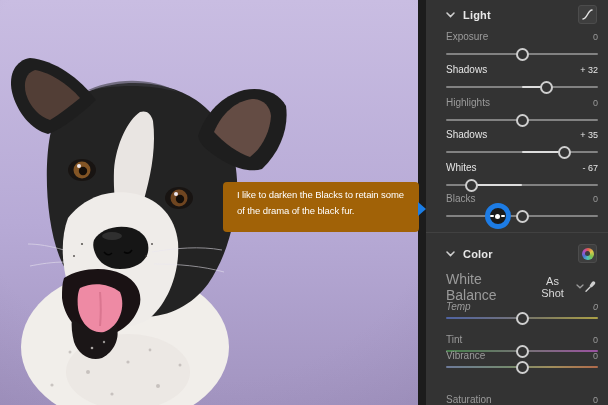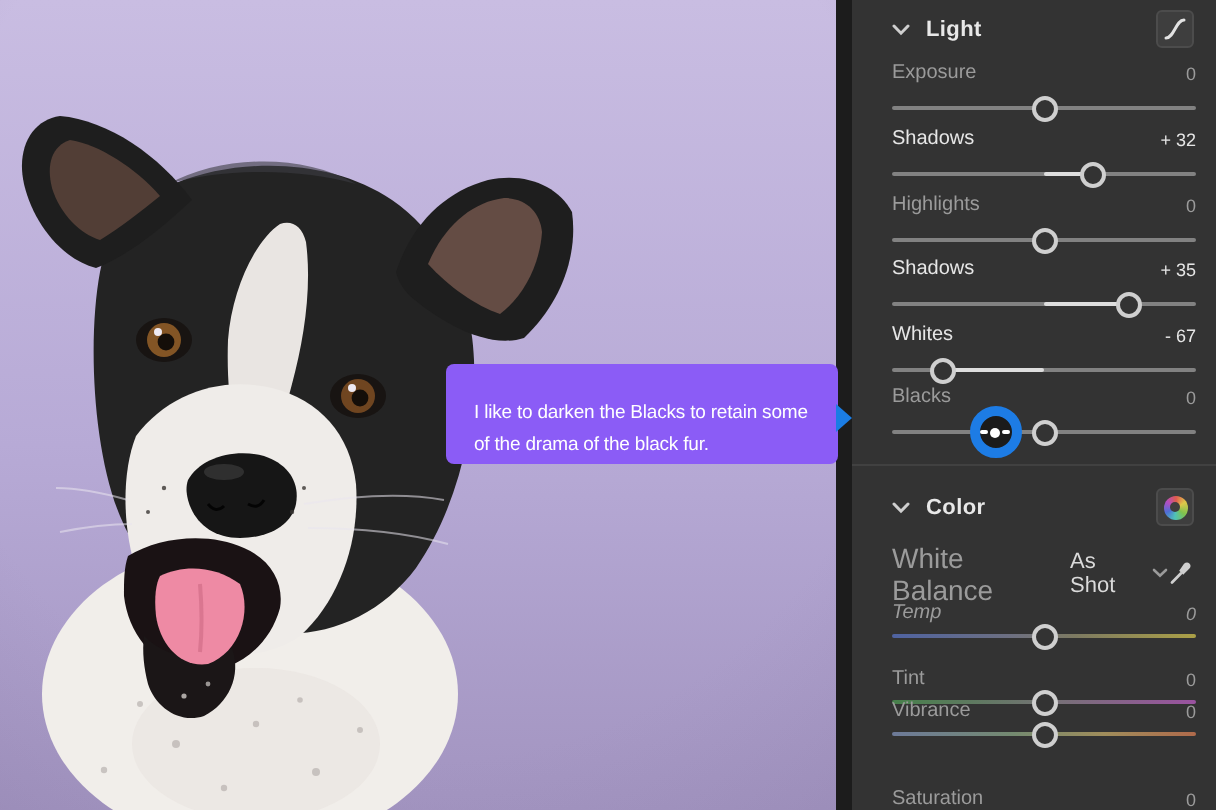--- a/index.html
+++ b/index.html
@@ -41,28 +41,28 @@
   
   .coach{position:absolute;top:-6.5px;width:26px;height:26px;margin-left:-13px;border-radius:50%;
     border:5px solid #1d7ce5;background:#1b1b1b;box-sizing:border-box;cursor:grab;z-index:3;}
   .coach-dot{position:absolute;left:50%;top:50%;width:5px;height:5px;margin:-2.5px 0 0 -2.5px;background:#ffffff;border-radius:50%;}
   .coach-dash-l,.coach-dash-r{position:absolute;top:50%;margin-top:-1px;width:4px;height:2px;background:#ffffff;border-radius:1px;}
   .coach-dash-l{left:0.5px;}
   .coach-dash-r{right:0.5px;}
   
   .wb-row{position:absolute;top:278px;left:20px;right:11px;height:17px;display:flex;align-items:center;}
   .wb-label{font-size:14px;}
-  .wb-value{font-size:11px;color:#dadada;margin-left:7px;cursor:pointer;}
+  .wb-value{font-size:11px;color:#dadada;margin-left:7px;cursor:pointer;text-align:center;}
   .wb-chev{display:flex;margin-left:6px;cursor:pointer;}
   .wb-spacer{flex:1;}
   .dropper-btn{background:none;border:none;padding:0;display:flex;cursor:pointer;}
   
-  .tip{position:absolute;left:223px;top:182px;width:196px;height:50px;background:#8b5cf6;
+  .tip{position:absolute;left:223px;top:182px;width:196px;height:50px;background:#a16207;
     border-radius:4px;z-index:6;color:#ffffff;font-size:9.5px;letter-spacing:-0.1px;
-    padding:17px 0 0 14px;box-sizing:border-box;}
+    padding:5px 0 0 14px;box-sizing:border-box;}
   .tip-line{display:block;line-height:16px;white-space:nowrap;}
   .tip-arrow{position:absolute;left:195px;top:20px;width:0;height:0;
     border:7px solid transparent;border-left:8px solid #1b7de4;border-right:none;}
 </style>
 </head>
 <body>
 
 <div class="stage">
 
   <div class="photo">

